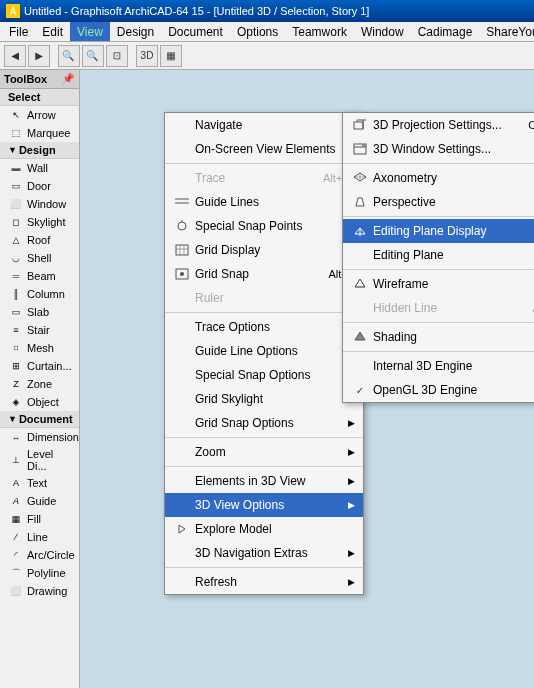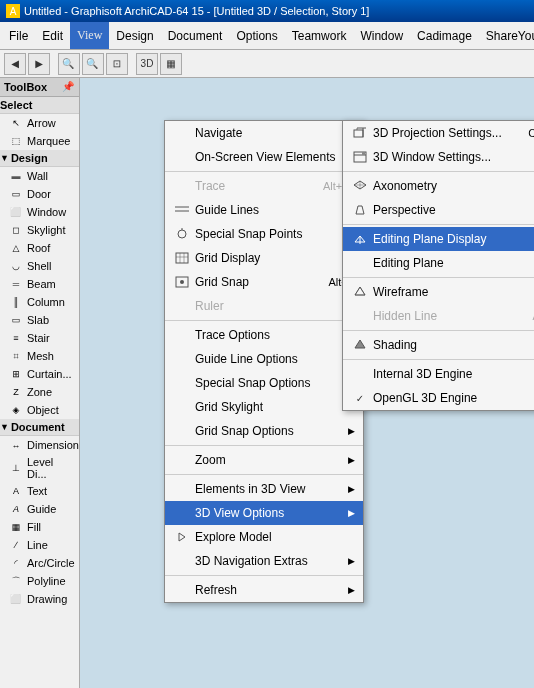--- a/index.html
+++ b/index.html
@@ -28,37 +28,36 @@
       background: #ffcc00;
       margin-right: 4px;
       font-size: 10px;
       display: flex; align-items: center; justify-content: center;
     }
 
     
     #menu-bar {
       background: #f0f0f0;
       border-bottom: 1px solid #aaa;
-      height: 28px;
+      height: 20px;
       display: flex;
       align-items: center;
       padding: 0 2px;
     }
     .menu-item {
       padding: 2px 7px;
       font-size: 12px;
       cursor: pointer;
       height: 100%;
       display: flex;
       align-items: center;
     }
     .menu-item:hover, .menu-item.active {
       background: #316ac5;
-      color: #e5e5e5;
-      font-family: Liberation Serif, serif;
+      color: #86efac;
     }
 
     
     #toolbar {
       background: #f0f0f0;
       border-bottom: 1px solid #aaa;
       height: 28px;
       display: flex;
       align-items: center;
       padding: 2px 4px;
@@ -94,21 +93,21 @@
       font-size: 11px;
       font-weight: bold;
       padding: 3px 4px;
       border-bottom: 1px solid #aaa;
       display: flex;
       justify-content: space-between;
     }
     .tool-section-header {
       font-size: 11px;
       font-weight: bold;
-      padding: 2px 0;
+      padding: 2px 8px;
       background: #e0e0e0;
       border-bottom: 1px solid #ccc;
       display: flex;
       align-items: center;
       gap: 2px;
     }
     .tool-section-header .arrow {
       font-size: 9px;
     }
     .tool-item {

